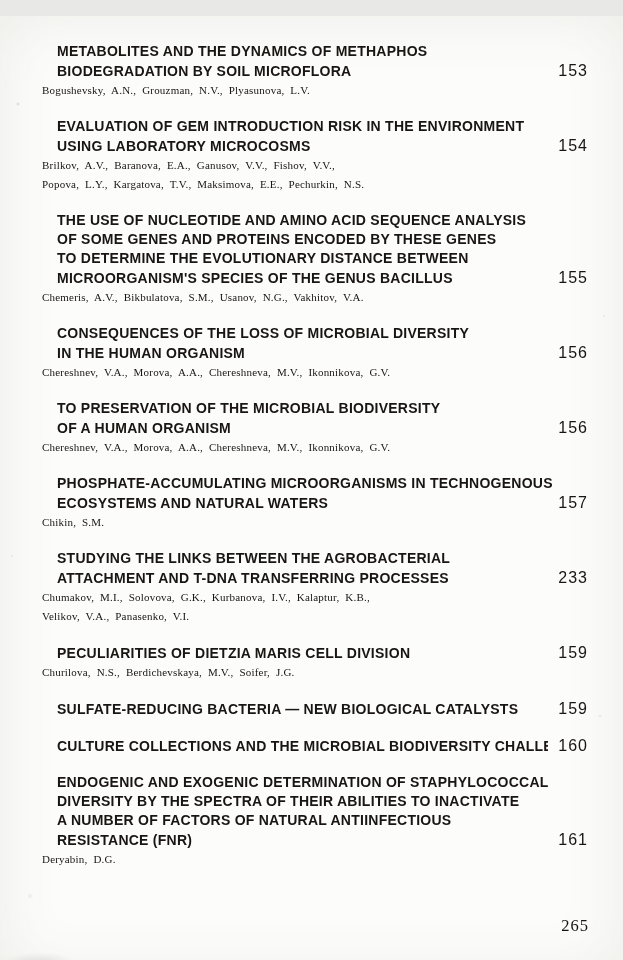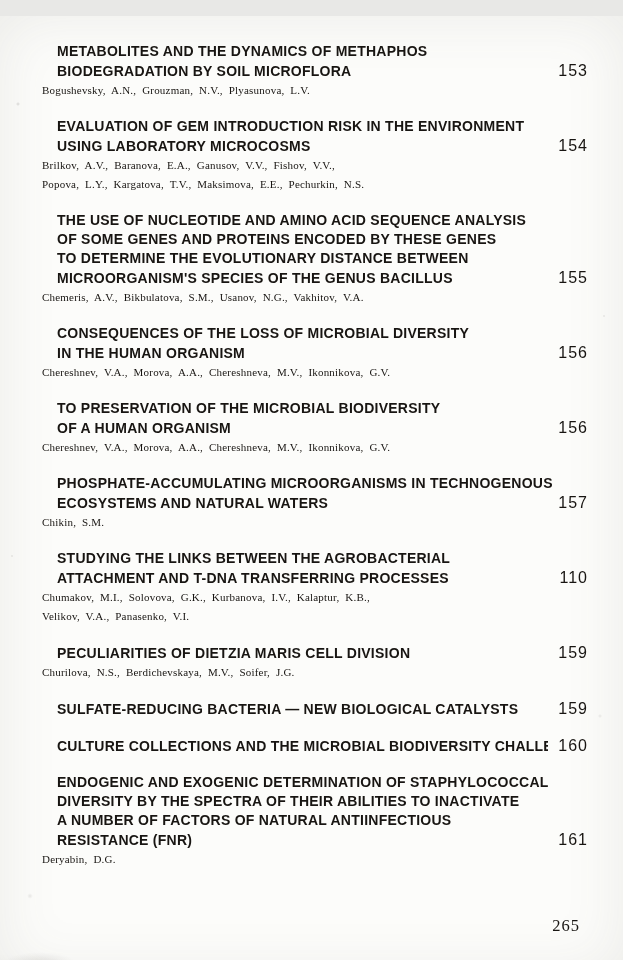--- a/index.html
+++ b/index.html
@@ -67,21 +67,21 @@
   .author-line {
     font-family: "Liberation Serif", "DejaVu Serif", serif;
     font-size: 11px;
     line-height: 19px;
     letter-spacing: 0.2px;
     word-spacing: 3px;
     white-space: nowrap;
   }
   .page-footer {
     position: absolute;
-    right: 43px;
+    right: 34px;
     top: 900px;
     font-family: "Liberation Serif", "DejaVu Serif", serif;
     font-size: 16.5px;
     letter-spacing: 1px;
   }
 </style>
 </head>
 <body>
 
 <div class="paper">
@@ -152,21 +152,21 @@
           <span class="page-num">157</span>
         </div>
         <div class="author-line">Chikin, S.M.</div>
       </section>
       <section class="entry">
         <div class="title-line">
           <span class="title-text">STUDYING THE LINKS BETWEEN THE AGROBACTERIAL</span>
         </div>
         <div class="title-line">
           <span class="title-text">ATTACHMENT AND T-DNA TRANSFERRING PROCESSES</span>
-          <span class="page-num">110</span>
+          <span class="page-num">233</span>
         </div>
         <div class="author-line">Chumakov, M.I., Solovova, G.K., Kurbanova, I.V., Kalaptur, K.B.,</div>
         <div class="author-line">Velikov, V.A., Panasenko, V.I.</div>
       </section>
       <section class="entry">
         <div class="title-line">
           <span class="title-text">PECULIARITIES OF DIETZIA MARIS CELL DIVISION</span>
           <span class="page-num">159</span>
         </div>
         <div class="author-line">Churilova, N.S., Berdichevskaya, M.V., Soifer, J.G.</div>

